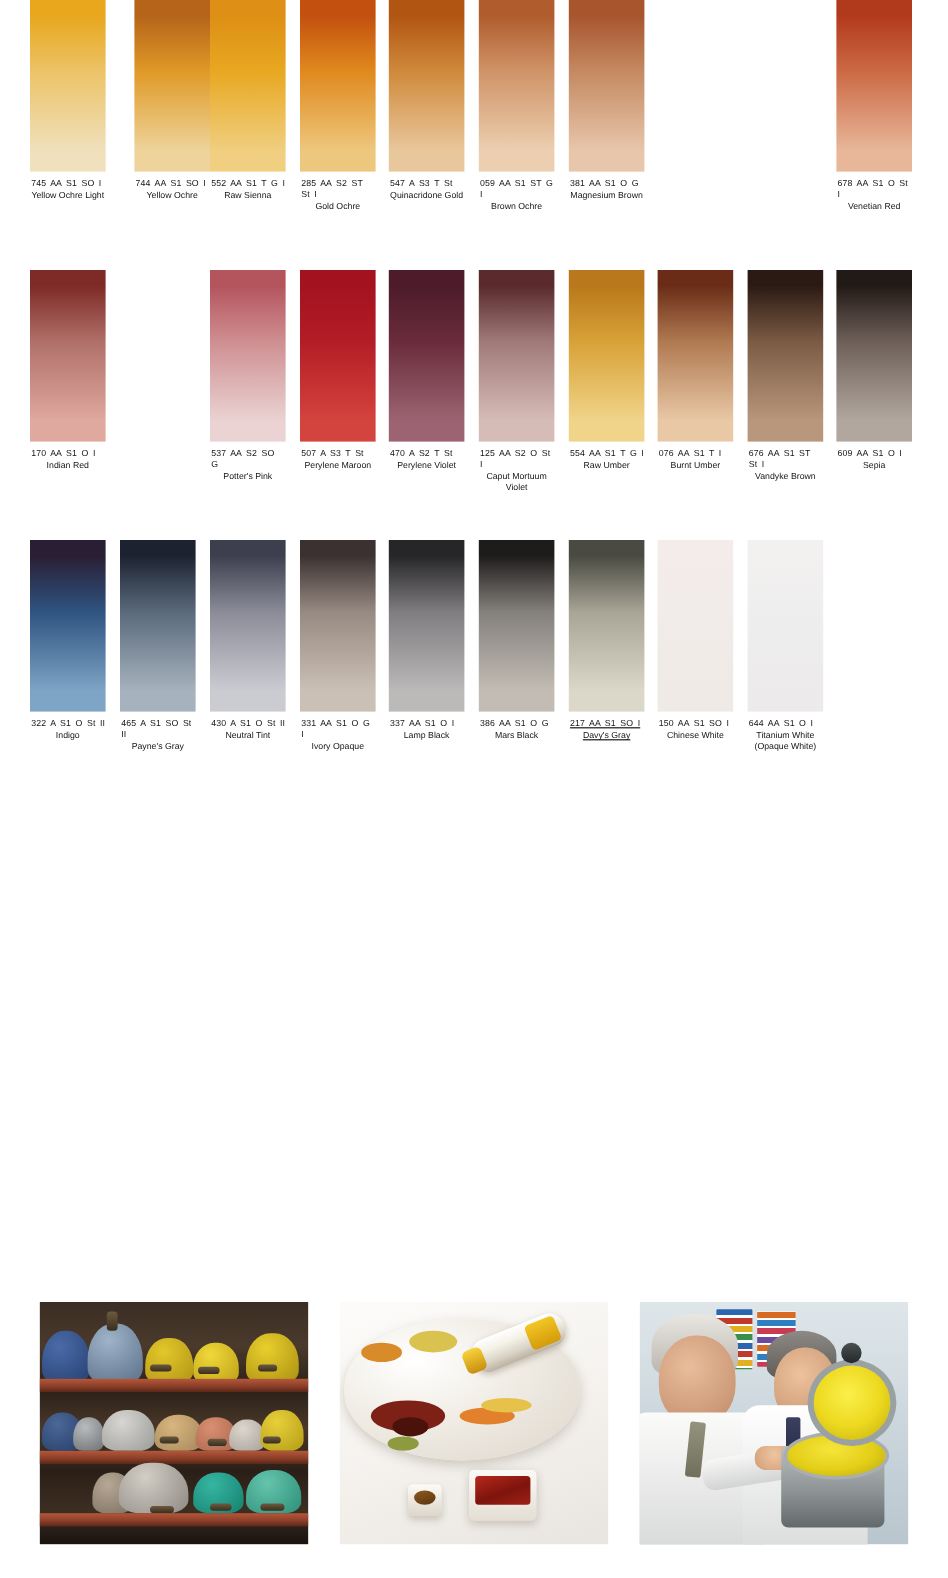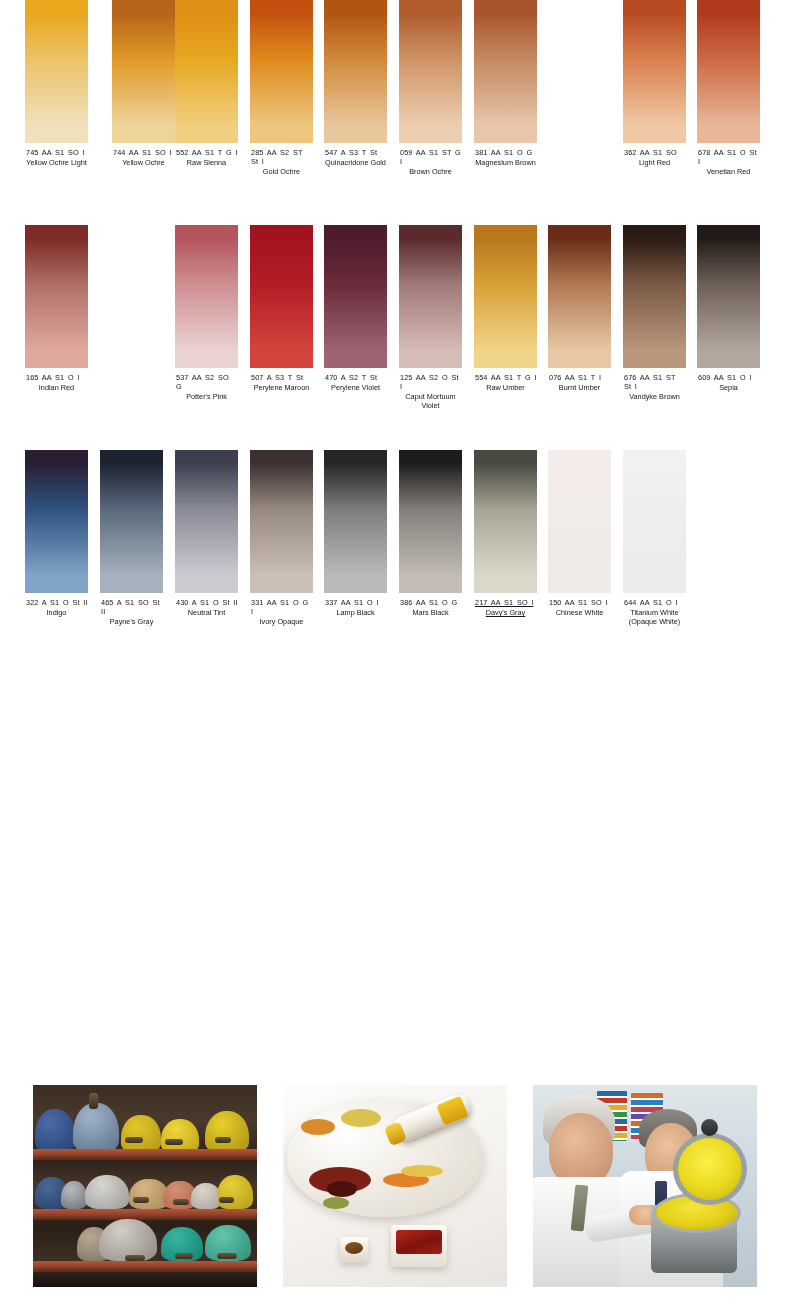--- a/index.html
+++ b/index.html
@@ -208,36 +208,31 @@
     <div class="swatch-cell" style="left:399px;">
       <div class="swatch" style="background: linear-gradient(rgb(176, 92, 45) 0%, rgb(176, 92, 45) 9%, rgb(208, 148, 104) 42%, rgb(236, 207, 176) 88%, rgb(236, 207, 176) 100%);"></div>
       <div class="meta">059  AA  S1  ST  G  I</div>
       <div class="pname">Brown Ochre</div>
     </div>
     <div class="swatch-cell" style="left:474px;">
       <div class="swatch" style="background: linear-gradient(rgb(168, 85, 46) 0%, rgb(168, 85, 46) 9%, rgb(197, 138, 98) 42%, rgb(232, 198, 171) 88%, rgb(232, 198, 171) 100%);"></div>
       <div class="meta">381  AA  S1  O  G</div>
       <div class="pname">Magnesium Brown</div>
     </div>
-    <div class="swatch-cell" style="left:623px;">
-      <div class="swatch" style="background: linear-gradient(rgb(184, 74, 34) 0%, rgb(184, 74, 34) 9%, rgb(217, 128, 79) 42%, rgb(240, 200, 166) 88%, rgb(240, 200, 166) 100%);"></div>
-      <div class="meta">362  AA  S1  SO</div>
-      <div class="pname">Light Red</div>
-    </div>
     <div class="swatch-cell" style="left:697px;">
       <div class="swatch" style="background: linear-gradient(rgb(178, 58, 28) 0%, rgb(178, 58, 28) 9%, rgb(204, 106, 69) 42%, rgb(232, 183, 154) 88%, rgb(232, 183, 154) 100%);"></div>
       <div class="meta">678  AA  S1  O  St  I</div>
       <div class="pname">Venetian Red</div>
     </div>
   </div>
 
   <div class="swatch-row">
     <div class="swatch-cell" style="left:25px;">
       <div class="swatch" style="background: linear-gradient(rgb(126, 42, 38) 0%, rgb(126, 42, 38) 9%, rgb(176, 112, 105) 42%, rgb(223, 169, 160) 88%, rgb(223, 169, 160) 100%);"></div>
-      <div class="meta">165  AA  S1  O  I</div>
+      <div class="meta">170  AA  S1  O  I</div>
       <div class="pname">Indian Red</div>
     </div>
     <div class="swatch-cell" style="left:175px;">
       <div class="swatch" style="background: linear-gradient(rgb(180, 84, 93) 0%, rgb(180, 84, 93) 9%, rgb(207, 143, 146) 42%, rgb(234, 211, 210) 88%, rgb(234, 211, 210) 100%);"></div>
       <div class="meta">537  AA  S2  SO  G</div>
       <div class="pname">Potter's Pink</div>
     </div>
     <div class="swatch-cell" style="left:250px;">
       <div class="swatch" style="background: linear-gradient(rgb(163, 19, 31) 0%, rgb(163, 19, 31) 9%, rgb(180, 29, 38) 42%, rgb(212, 68, 62) 88%, rgb(212, 68, 62) 100%);"></div>
       <div class="meta">507  A  S3  T  St</div>

